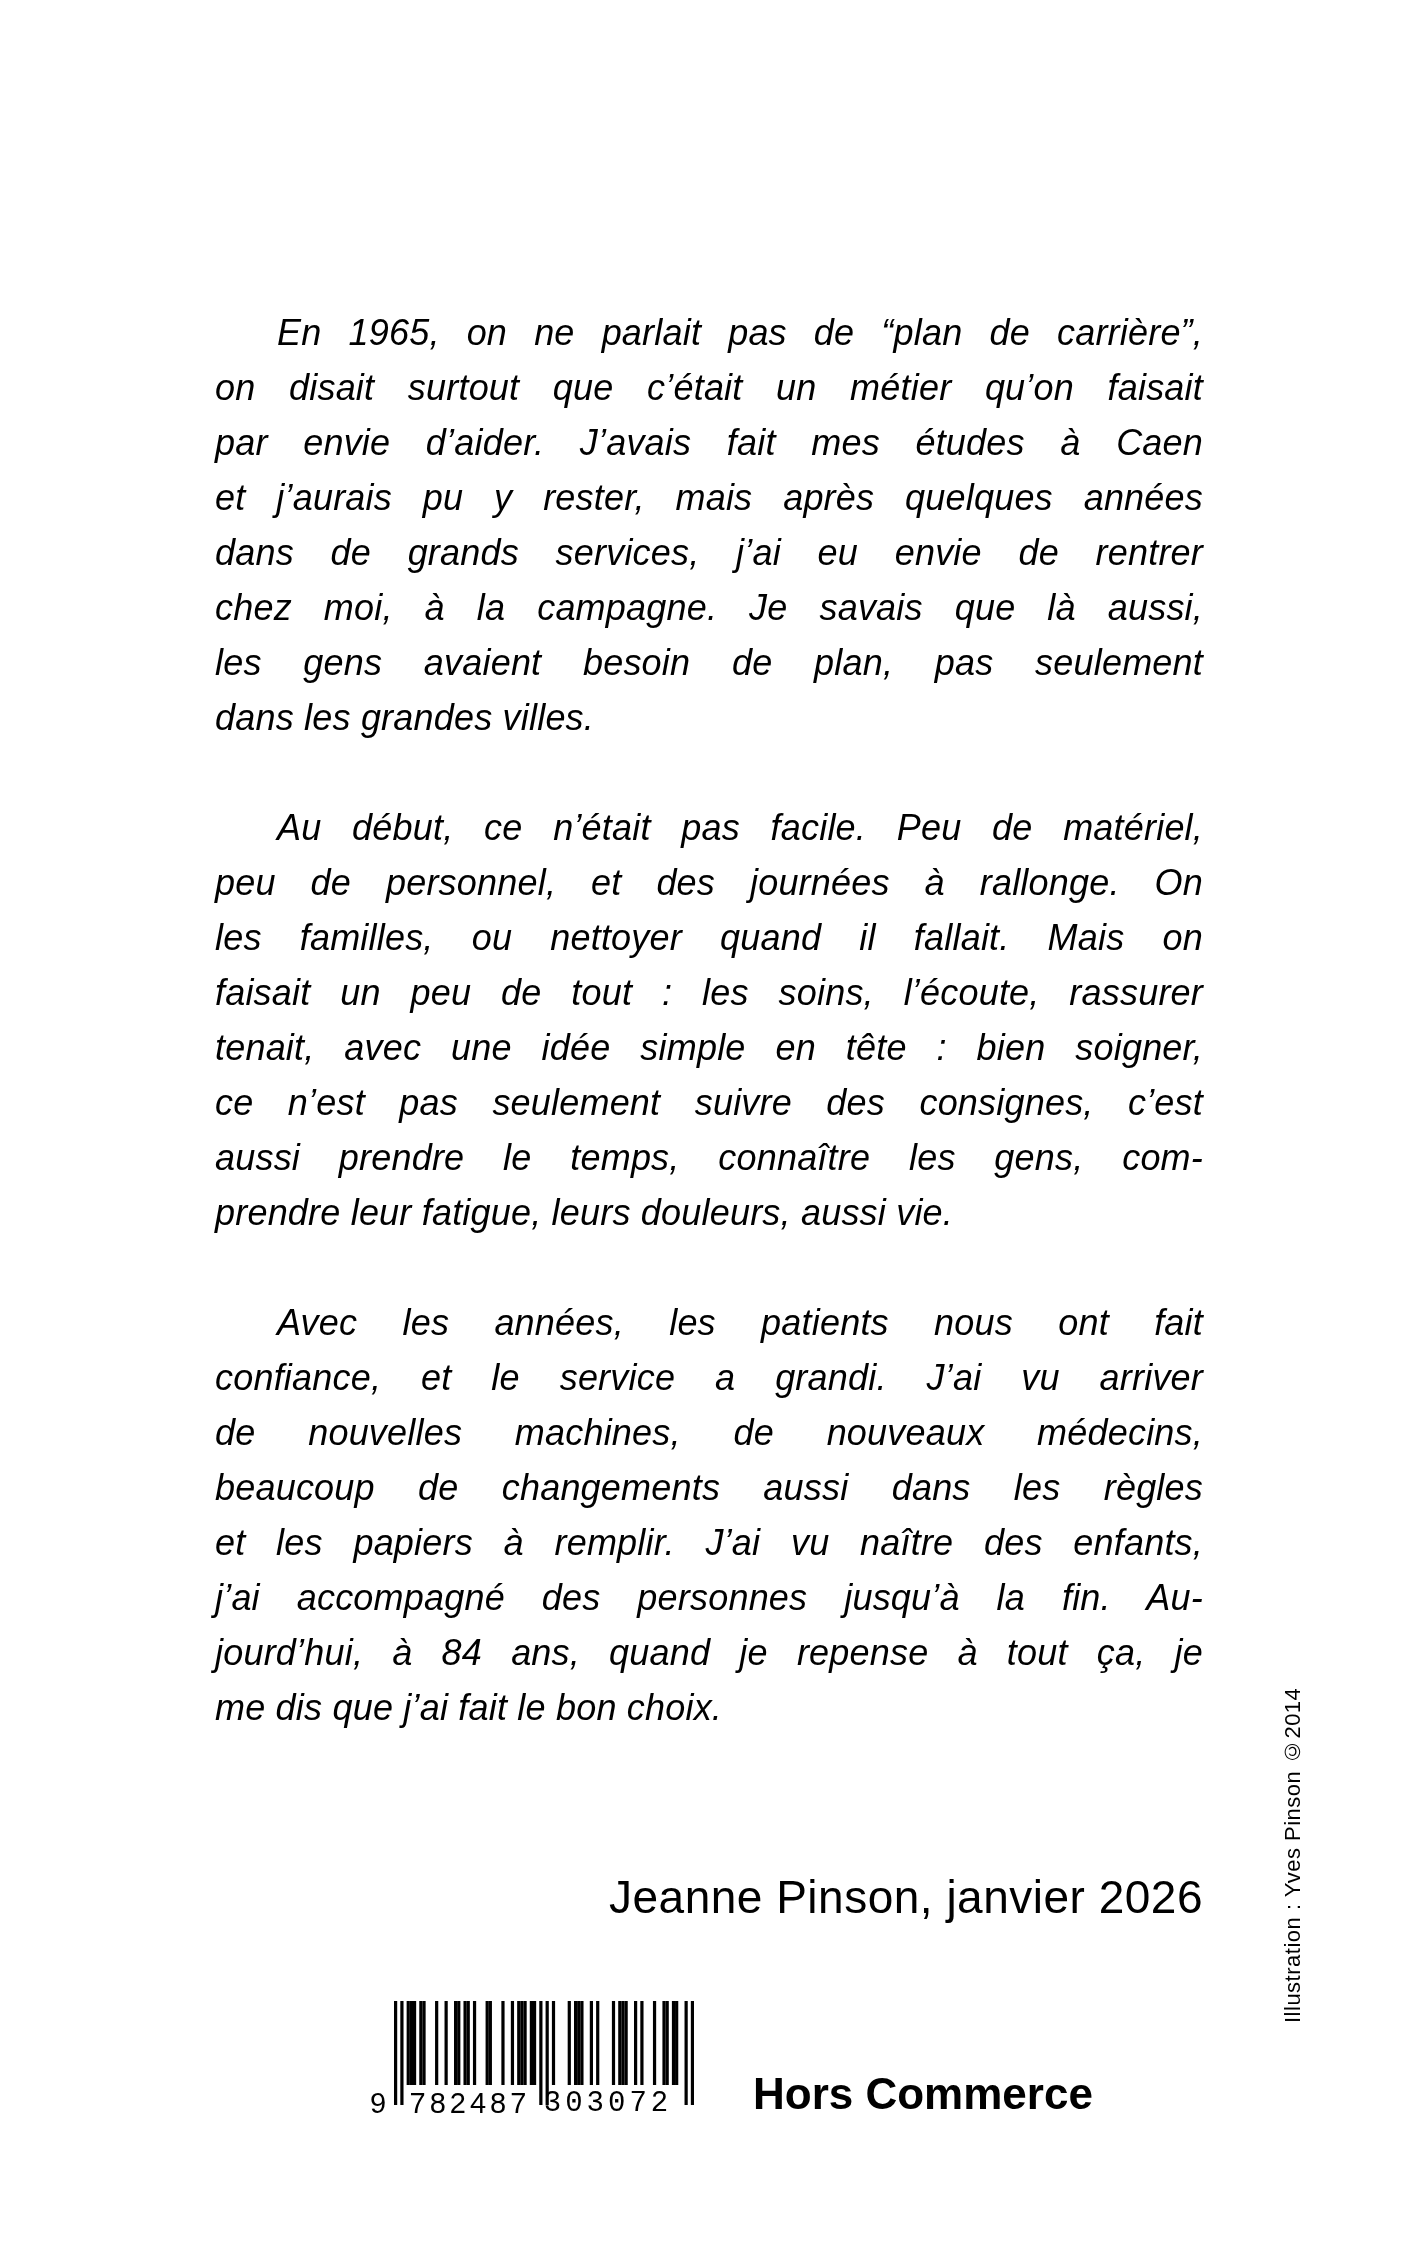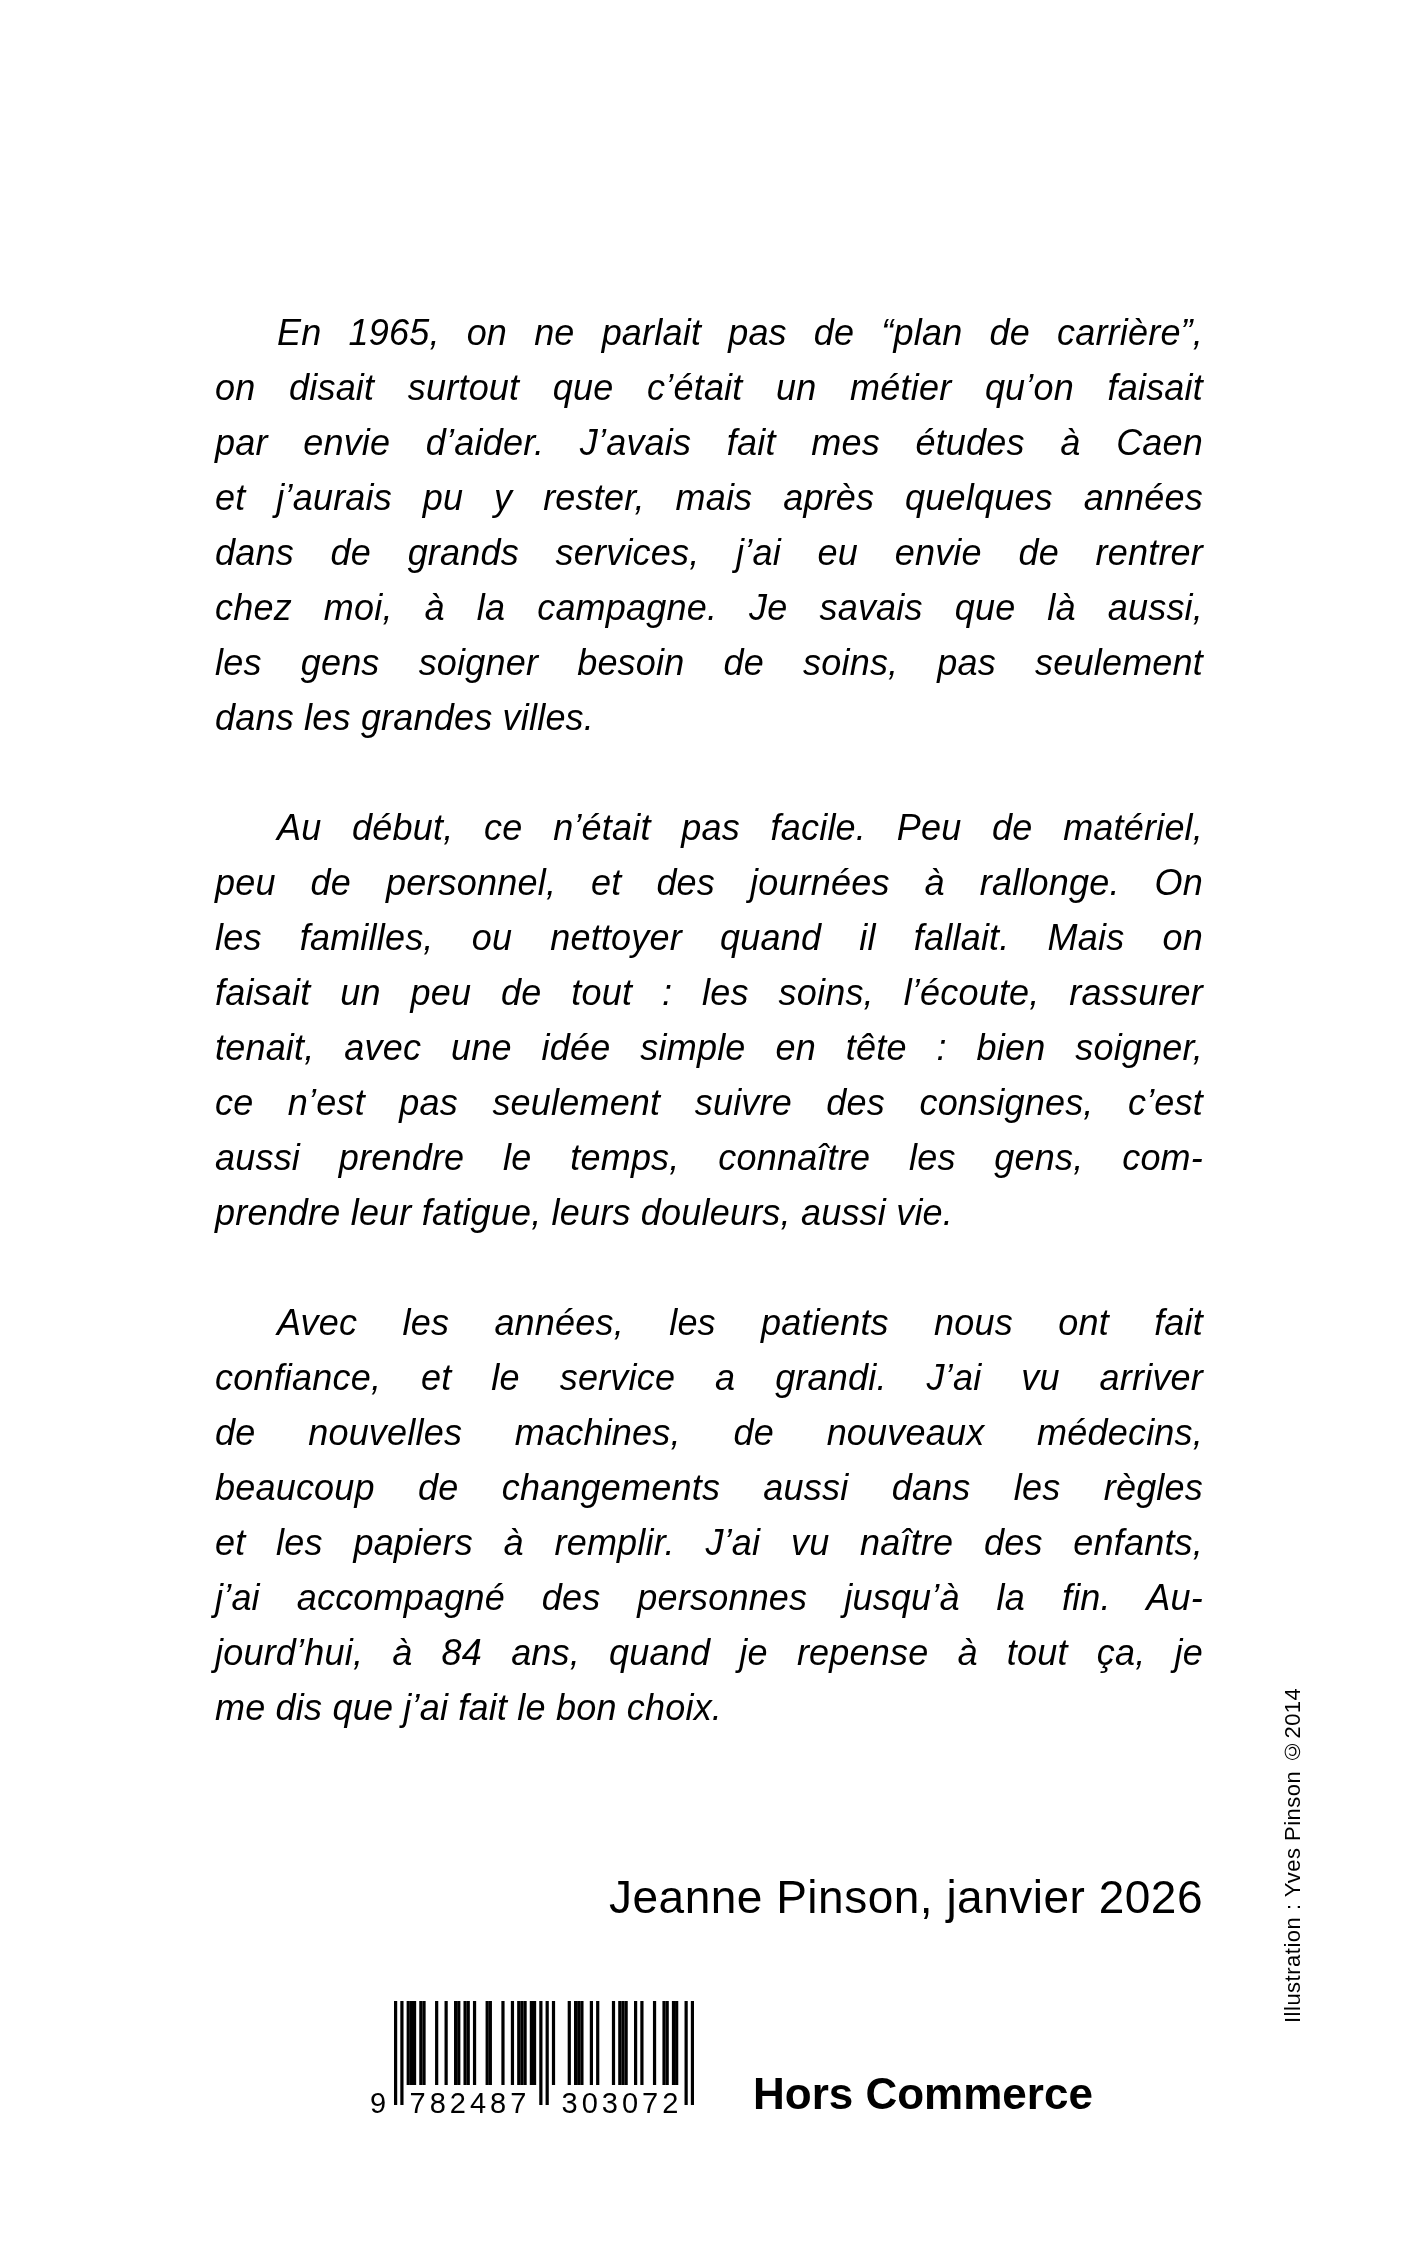--- a/index.html
+++ b/index.html
@@ -82,21 +82,21 @@
     position: absolute;
     font-size: 29px;
     line-height: 29px;
     letter-spacing: 4px;
     font-style: normal;
     color: #000000;
     top: 88px;
   }
   .bc-lead  { left: 0px; width: 22px; letter-spacing: 0; text-align: left; }
   .bc-left  { left: 34px;  width: 132px; text-align: center; }
-  .bc-right { left: 186px; width: 132px; text-align: center; }
+  .bc-right { left: 172px; width: 132px; text-align: center; font-family: Liberation Mono, monospace; }
 
   
   .imprint {
     position: absolute;
     left: 753px;
     top: 2064px;
     font-size: 44px;
     line-height: 44px;
     font-weight: 700;
     font-style: normal;
@@ -110,21 +110,21 @@
 <div class="page">
 
   <div class="text-block">
       <div class="para">
         <div class="line first">En 1965, on ne parlait pas de “plan de carrière”,</div>
         <div class="line">on disait surtout que c’était un métier qu’on faisait</div>
         <div class="line">par envie d’aider. J’avais fait mes études à Caen</div>
         <div class="line">et j’aurais pu y rester, mais après quelques années</div>
         <div class="line">dans de grands services, j’ai eu envie de rentrer</div>
         <div class="line">chez moi, à la campagne. Je savais que là aussi,</div>
-        <div class="line">les gens soigner besoin de soins, pas seulement</div>
+        <div class="line">les gens avaient besoin de plan, pas seulement</div>
         <div class="line last">dans les grandes villes.</div>
       </div>
       <div class="para">
         <div class="line first">Au début, ce n’était pas facile. Peu de matériel,</div>
         <div class="line">peu de personnel, et des journées à rallonge. On</div>
         <div class="line">les familles, ou nettoyer quand il fallait. Mais on</div>
         <div class="line">faisait un peu de tout : les soins, l’écoute, rassurer</div>
         <div class="line">tenait, avec une idée simple en tête : bien soigner,</div>
         <div class="line">ce n’est pas seulement suivre des consignes, c’est</div>
         <div class="line">aussi prendre le temps, connaître les gens, com-</div>

